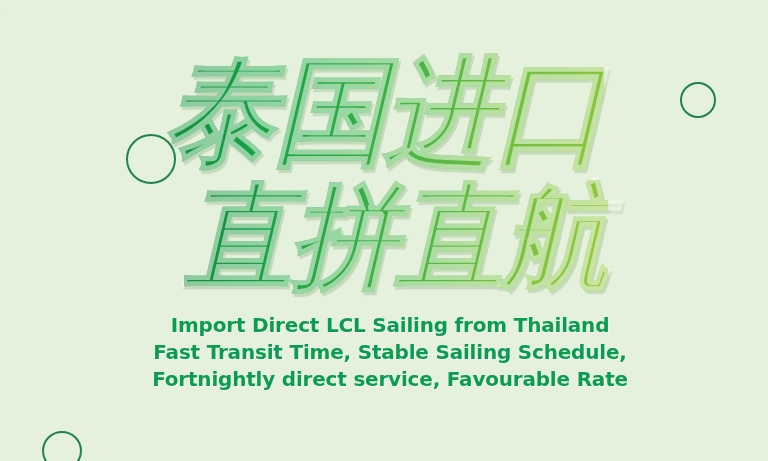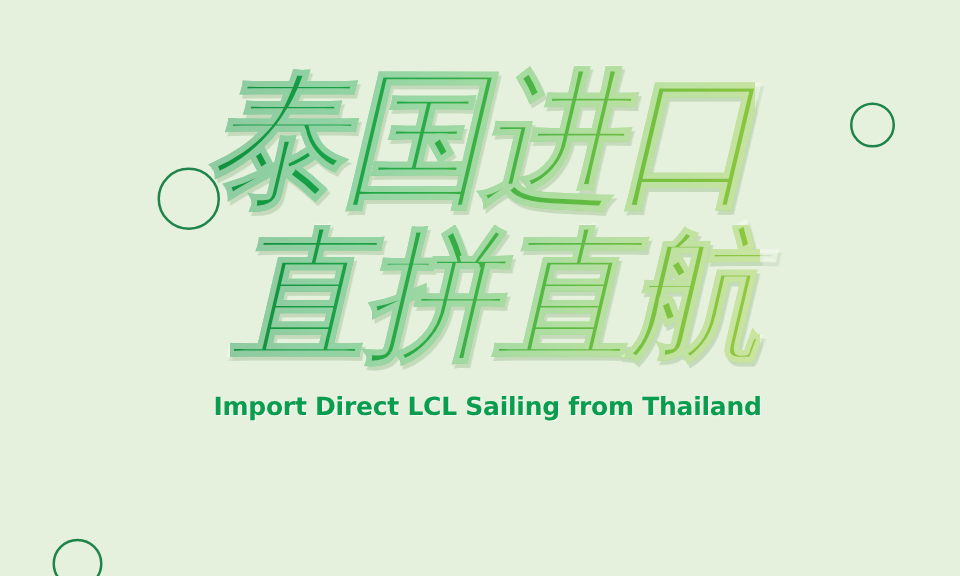--- a/index.html
+++ b/index.html
@@ -115,15 +115,17 @@
   <div class="headline-block" id="headline-line-1">
     <span class="headline-text">泰国进口</span>
   </div>
 
   <div class="headline-block" id="headline-line-2">
     <span class="headline-text">直拼直航</span>
   </div>
 
   <div id="subtitle-block">
     <span class="subtitle-line">Import Direct LCL Sailing from Thailand</span>
+    <span class="subtitle-line">Fast Transit Time,  Stable Sailing Schedule,</span>
+    <span class="subtitle-line">Fortnightly direct  service, Favourable Rate</span>
   </div>
 
 </div>
 
 </body></html>

